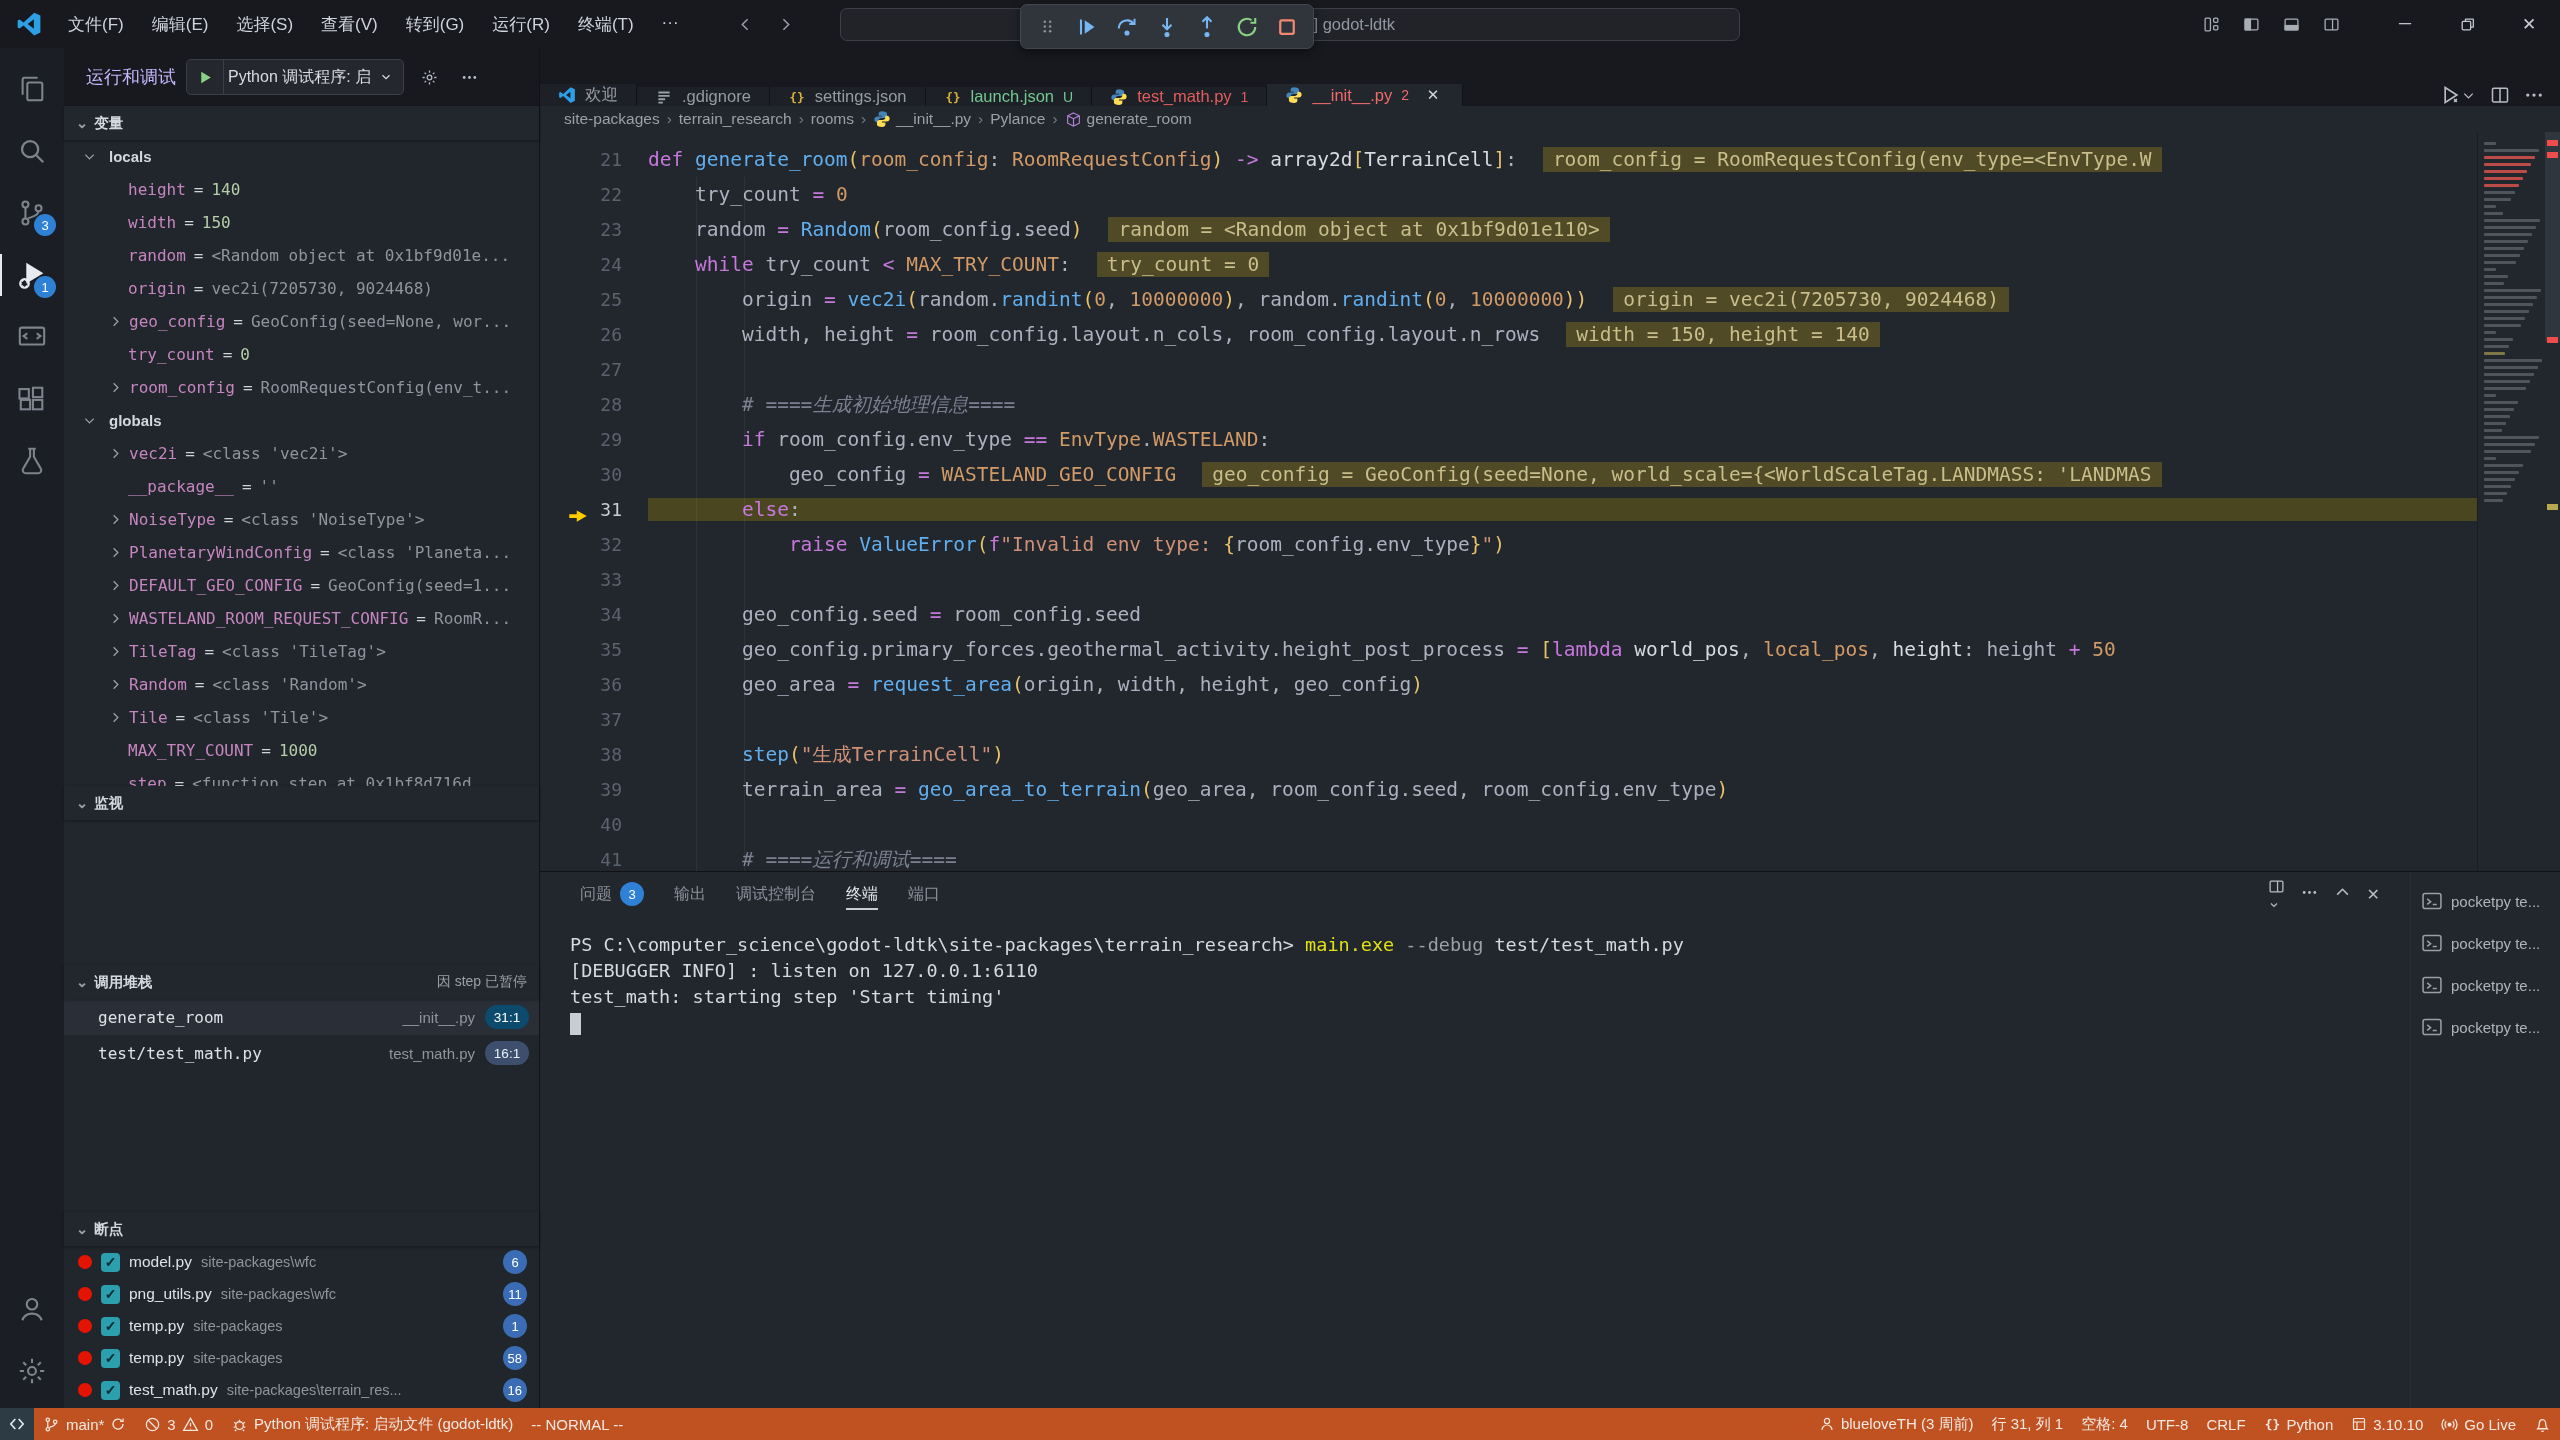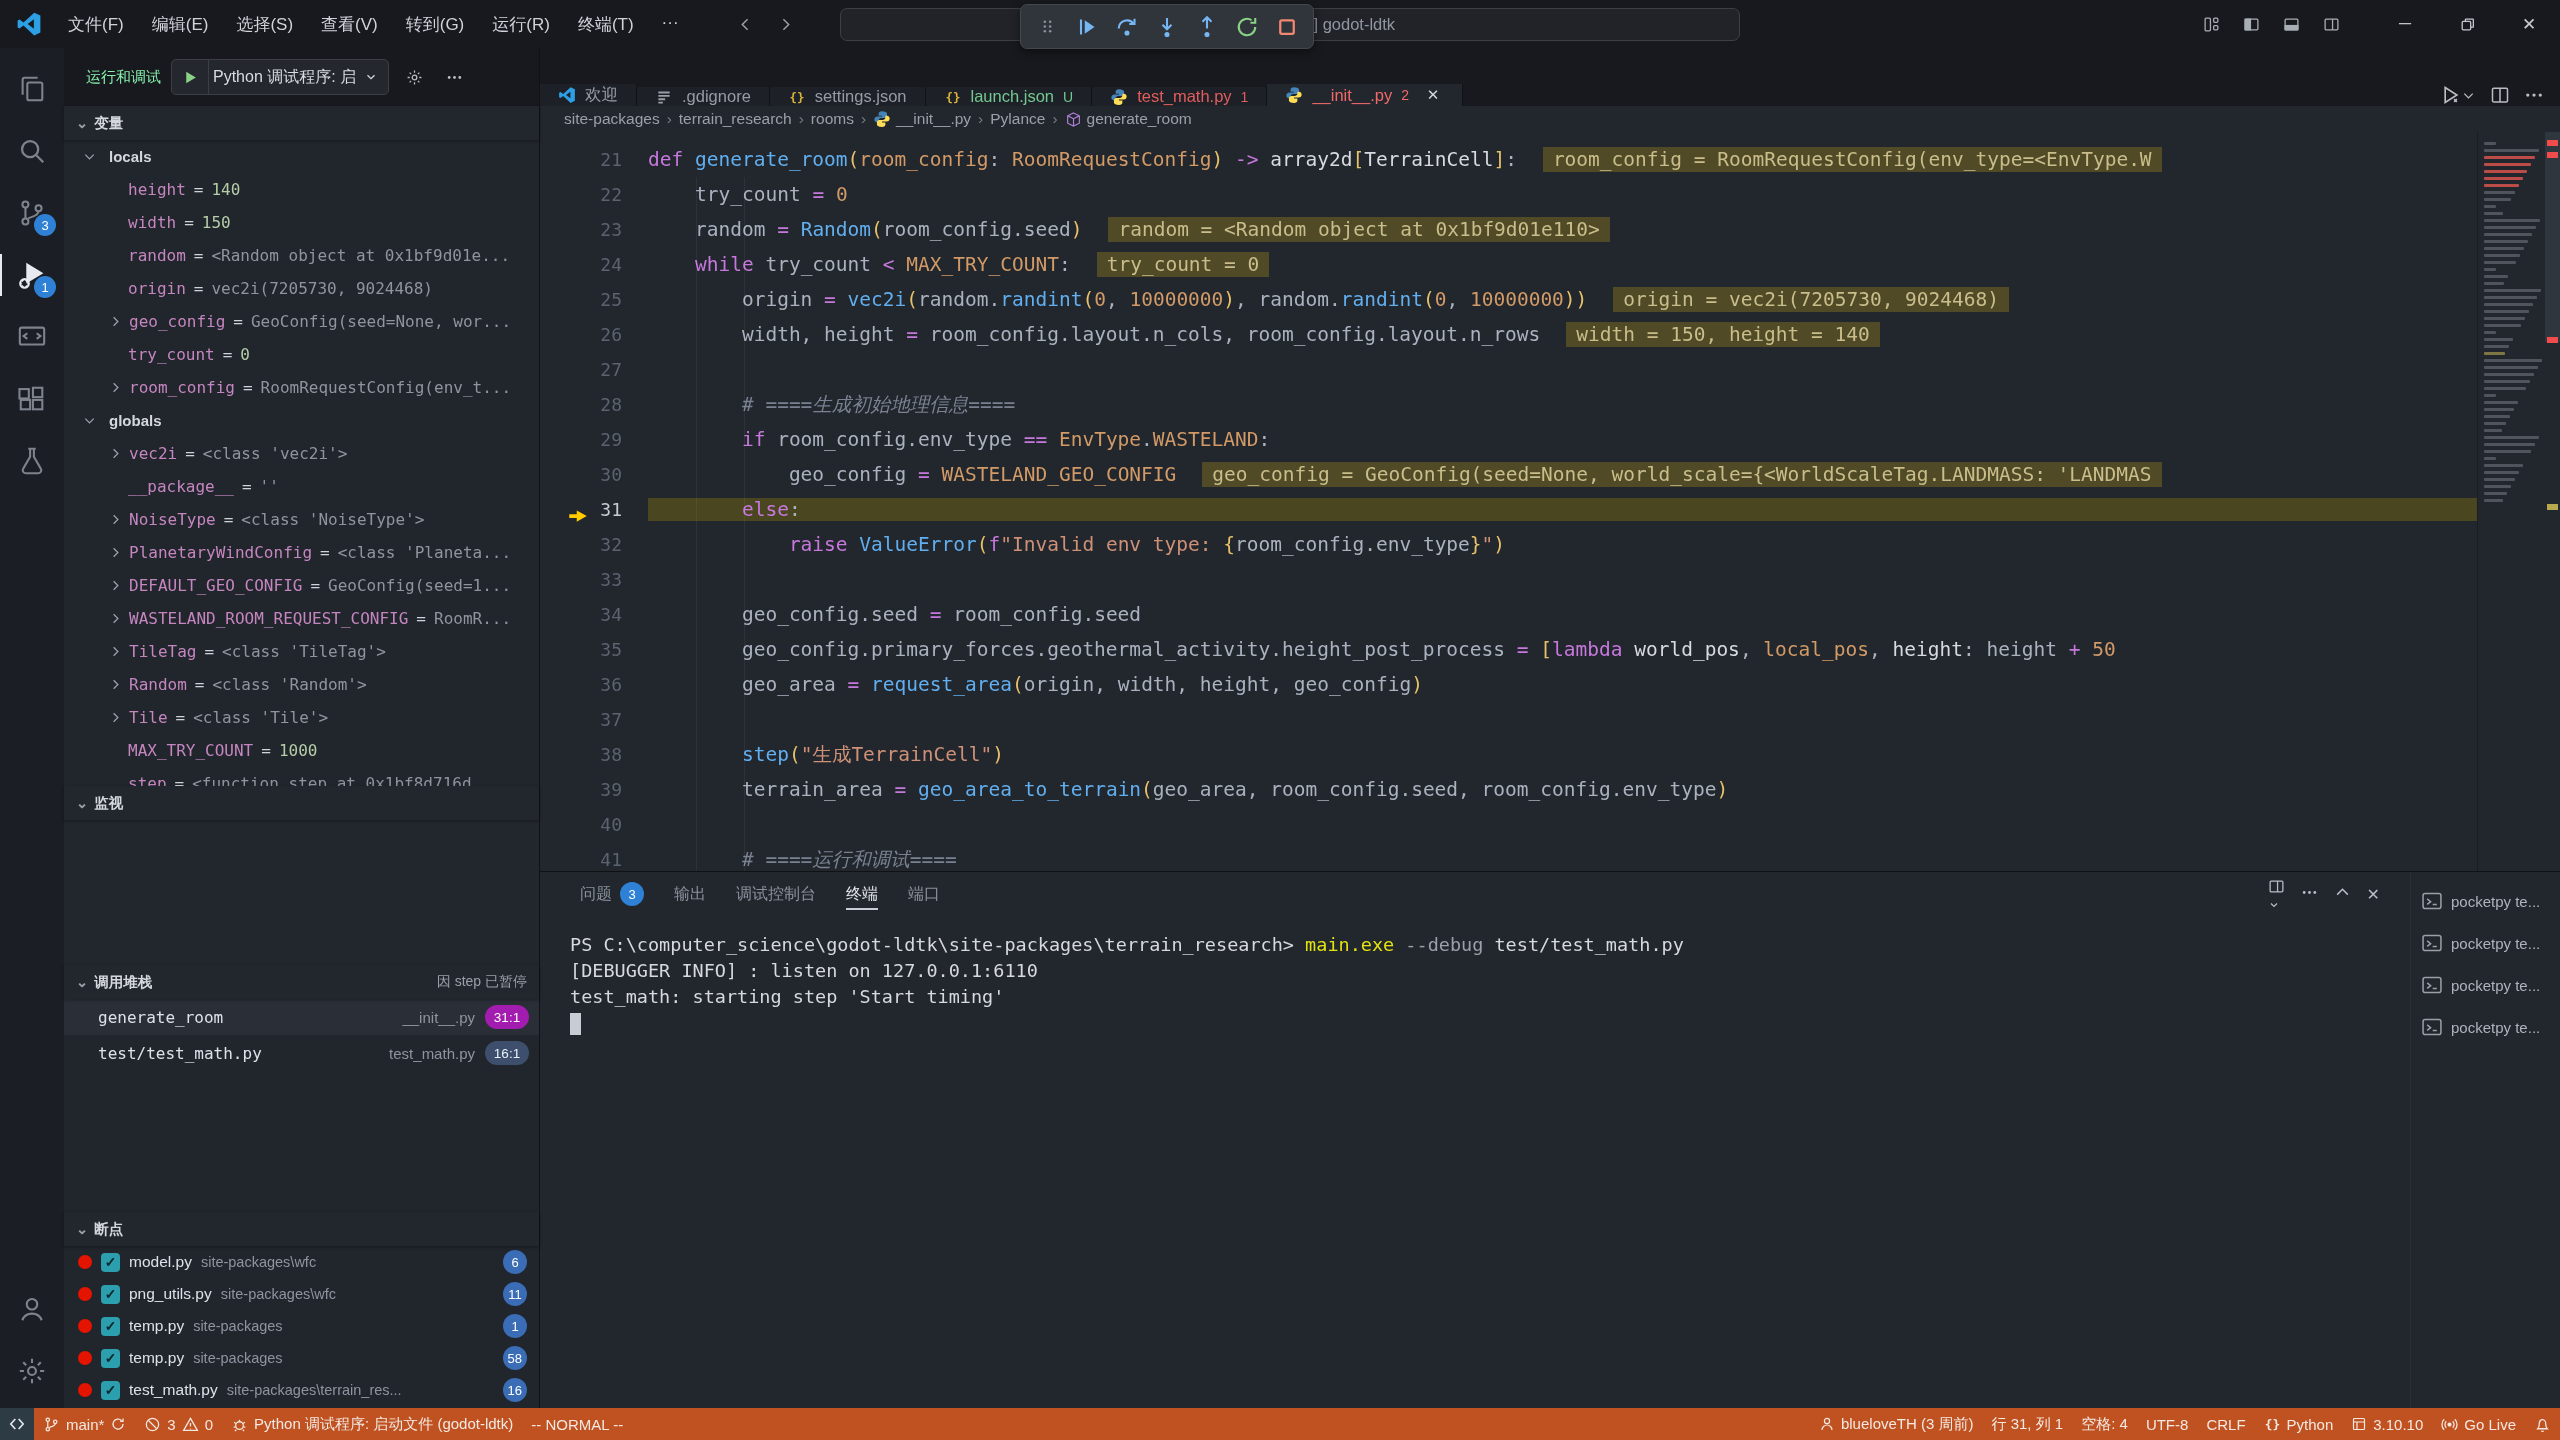--- a/index.html
+++ b/index.html
@@ -37,21 +37,21 @@
   .act-item { width:64px; height:62px; display:flex; align-items:center; justify-content:center; color:#7e848e; position:relative; }
   .act-item.active { color:#e7eaee; }
   .act-item.active::before { content:""; position:absolute; left:0; top:10px; bottom:10px; width:2px; background:#e7eaee; }
   .act-badge { position:absolute; right:8px; bottom:8px; min-width:22px; height:22px; border-radius:11px; background:#2f81d6;
     color:#fff; font-size:13px; display:flex; align-items:center; justify-content:center; padding:0 4px; }
   .act-bottom { margin-top:auto; margin-bottom:6px; display:flex; flex-direction:column; align-items:center; }
 
   
   .sidebar { width:476px; flex:none; background:#21252c; display:flex; flex-direction:column; border-right:1px solid #101216; }
   .runbar { height:58px; background:#17191e; display:flex; align-items:center; padding:0 10px 0 22px; gap:10px; flex:none; }
-  .runbar-title { color:#86efac; font-size:15px; white-space:nowrap; }
+  .runbar-title { color:#c4b5fd; font-size:18px; white-space:nowrap; }
   .cfg-group { display:flex; align-items:center; background:#24272e; border:1px solid #3a3f46; border-radius:5px; height:36px; overflow:hidden; }
   .cfg-play { width:36px; height:36px; display:flex; align-items:center; justify-content:center; color:#89d185; }
   .cfg-select { display:flex; align-items:center; gap:8px; color:#d8dce2; font-size:16px; padding:0 10px 0 4px; border-left:1px solid #3a3f46; height:100%; white-space:nowrap; }
   .runbar .ticon { color:#b8bdc6; width:30px; height:30px; display:flex; align-items:center; justify-content:center; }
 
   .sect-header { height:34px; background:#22262d; display:flex; align-items:center; gap:6px; padding:0 12px;
     font-size:14.5px; font-weight:bold; color:#d4d8de; flex:none; box-shadow:0 1px 3px rgba(0,0,0,.35); position:relative; z-index:2; }
   .sect-header .chev { color:#9aa0a8; }
   .sect-right { margin-left:auto; font-weight:normal; color:#9aa0a8; font-size:14px; }
 
@@ -65,21 +65,21 @@
   .vname { color:#c586c0; } .veq { color:#cfd3da; padding:0 8px; }
   .vnum { color:#b5cea8; } .vobj { color:#8f959f; }
   .watch-body { height:145px; background:#22262d; flex:none; }
   .stack-body { height:213px; flex:none; font-family:"DejaVu Sans Mono", monospace; font-size:16px; }
   .stack-row { height:36px; display:flex; align-items:center; padding:0 10px 0 34px; gap:10px; }
   .stack-row.selected { background:#33384285; }
   .stack-name { color:#dde1e8; }
   .stack-file { margin-left:auto; color:#8f959f; font-family:"Liberation Sans",sans-serif; font-size:15px; }
   .stack-badge { min-width:44px; height:24px; border-radius:12px; display:flex; align-items:center; justify-content:center;
     font-size:13.5px; font-family:"Liberation Sans",sans-serif; color:#e8f0fb; background:#3d4f6d; padding:0 8px; }
-  .stack-row.selected .stack-badge { background:#a21caf; color:#fff; }
+  .stack-row.selected .stack-badge { background:#0c4a6e; color:#fff; }
   .bp-body { flex:1; overflow:hidden; }
   .bp-row { height:32px; display:flex; align-items:center; padding:0 12px 0 14px; gap:9px; font-size:15.5px; }
   .bp-dot { width:14px; height:14px; border-radius:50%; background:#e51400; flex:none; }
   .bp-check { width:19px; height:19px; border-radius:4px; background:#2b9fad; color:#08262b; font-size:14px; font-weight:bold;
     display:flex; align-items:center; justify-content:center; flex:none; }
   .bp-file { color:#dde1e8; white-space:nowrap; }
   .bp-path { color:#8f959f; font-size:14.5px; white-space:nowrap; overflow:hidden; text-overflow:ellipsis; }
   .bp-count { margin-left:auto; min-width:24px; height:24px; border-radius:12px; background:#3a6db5; color:#fff; font-size:13px;
     display:flex; align-items:center; justify-content:center; flex:none; padding:0 5px; }
 

